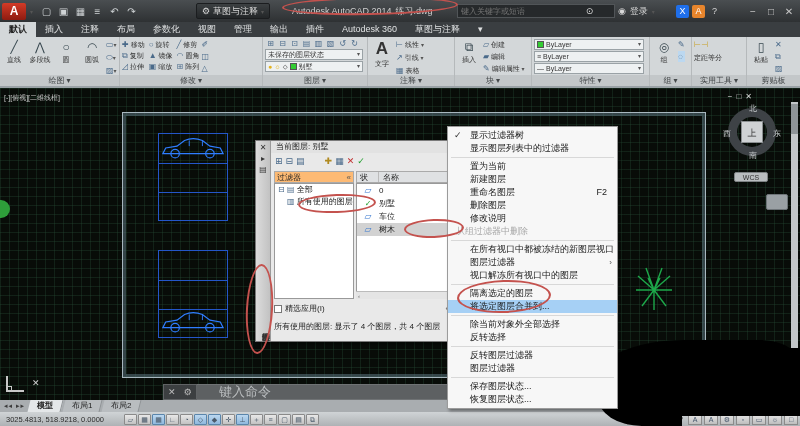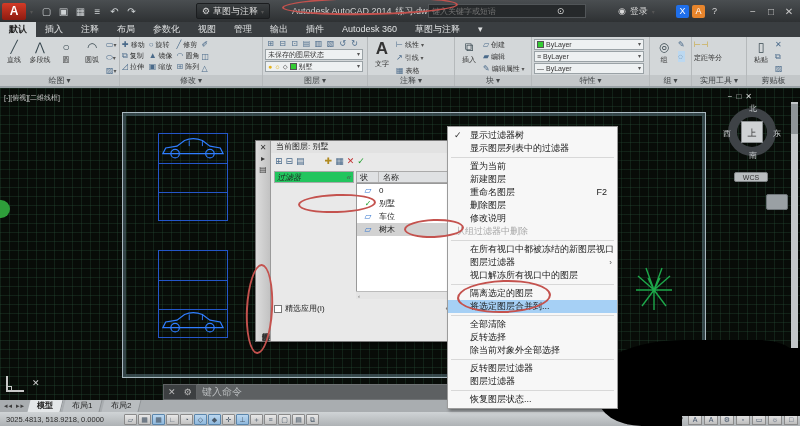--- a/index.html
+++ b/index.html
@@ -10,21 +10,21 @@
   #titlebar { position:absolute; left:0; top:0; width:800px; height:22px;
     background:linear-gradient(#4a4e51,#2e3133); color:#d8d8d8; font-size:9px; }
   .tb-abs { position:absolute; top:0; height:22px; display:flex; align-items:center; gap:4px; }
   #app-btn { left:2px; } 
   #app-logo { width:24px; height:17px; background:linear-gradient(#d33b27,#8e1b10); color:#fff;
     font-weight:bold; font-size:12px; text-align:center; line-height:17px; border-radius:2px; }
   .qat-ico { width:13px; text-align:center; color:#cfd3d5; font-size:10px; }
   #workspace-dd { left:196px; background:linear-gradient(#3c4042,#232628); border:1px solid #1b1d1f;
     border-radius:2px; height:16px; top:3px; padding:0 5px; gap:3px; }
   #title-text { left:292px; color:#cfcfcf; }
-  #search-box { left:428px; top:4px; height:14px; width:158px; background:#26292b;
+  #search-box { left:457px; top:4px; height:14px; width:158px; background:#26292b;
     border:1px solid #515558; display:flex; align-items:center; padding:0 3px; }
   #search-box input { background:transparent; border:0; outline:none; color:#9a9a9a;
     font-size:8px; width:118px; font-family:inherit; }
   .tb-mini { width:13px; height:13px; line-height:13px; text-align:center; font-size:9px; }
   #badge-x { background:#1f6feb; color:#fff; border-radius:2px; }
   #badge-a { background:#e8852c; color:#fff; border-radius:2px; }
   #win-ctrl { right:2px; gap:0; }
   .wbtn { width:18px; text-align:center; font-size:10px; color:#c8c8c8; }
 
   
@@ -92,21 +92,21 @@
   #ucs .ux { position:absolute; left:0; bottom:0; width:18px; height:2px; background:#c8c8c8; }
   #ucs .uy { position:absolute; left:0; bottom:0; width:2px; height:16px; background:#c8c8c8; }
   #ucs .ub { position:absolute; left:0; bottom:0; width:6px; height:6px; border:1px solid #c8c8c8; }
   #crosshair { position:absolute; left:32px; top:290px; color:#d0d0d0; font-size:9px; }
 
   
   #cmdline { position:absolute; left:163px; top:384px; width:442px; height:16px; display:flex; }
   #cmd-left { width:34px; background:#3c3f41; border:1px solid #606365; color:#bbb; font-size:9px;
     display:flex; align-items:center; justify-content:space-around; }
   #cmd-input { flex:1; background:#5d6062; border:1px solid #6f7274; border-left:0; color:#b9bcbe;
-    font-size:10px; line-height:14px; padding-left:5px; }
+    font-size:13px; line-height:14px; padding-left:22px; }
 
   
   #modeltabs { position:absolute; left:0; top:400px; width:800px; height:12px; background:#a9adb0;
     display:flex; align-items:center; font-size:8px; color:#222; }
   #mt-nav { padding:0 4px; letter-spacing:1px; color:#3c3c3c; font-size:7px; }
   .mtab { padding:0 8px; height:12px; line-height:12px; border-right:1px solid #8e9294;
     transform:skewX(-14deg); background:#b9bdc0; margin-right:2px; }
   .mtab span { display:inline-block; transform:skewX(14deg); }
   .mtab.active { background:#e4e7e9; font-weight:bold; }
   #statusbar { position:absolute; left:0; top:412px; width:800px; height:14px;
@@ -137,22 +137,22 @@
   #pal-vtitle { position:absolute; left:3px; bottom:14px; writing-mode:vertical-rl;
     font-size:8px; color:#333; letter-spacing:0; }
   #pal-head { position:absolute; left:15px; top:0; width:190px; height:12px; background:#e2e2e2;
     line-height:12px; padding-left:5px; }
   #pal-toolbar { position:absolute; left:15px; top:12px; width:190px; height:16px;
     display:flex; align-items:center; gap:3px; padding-left:4px; }
   .pt-ico { font-size:9px; color:#4a6a8a; }
   .pt-red { color:#c03030; font-weight:bold; }
   .pt-green { color:#1f9e2c; font-weight:bold; }
   .pt-new { color:#b08a20; }
-  #filt-head { position:absolute; left:18px; top:30px; width:80px; height:12px; background:#22c55e;
-    border:1px solid #aaa; line-height:11px; padding:0 2px; display:flex; justify-content:space-between;font-style:italic; }
+  #filt-head { position:absolute; left:18px; top:30px; width:80px; height:12px; background:#fdba74;
+    border:1px solid #aaa; line-height:11px; padding:0 2px; display:flex; justify-content:space-between; }
   #filt-box { position:absolute; left:18px; top:42px; width:80px; height:116px; background:#fff;
     border:1px solid #999; }
   .tree-row { white-space:nowrap; line-height:12px; padding-left:3px; }
   .tree-child { padding-left:12px; }
   .tnode { color:#4a6a8a; font-size:8px; }
   #list-head { position:absolute; left:100px; top:30px; width:105px; height:12px; background:#dfe1e3;
     border:1px solid #aaa; line-height:11px; display:flex; }
   #list-head .c1 { width:22px; border-right:1px solid #bbb; padding-left:3px; }
   #list-head .c2 { padding-left:4px; }
   #list-box { position:absolute; left:100px; top:42px; width:105px; height:116px; background:#fff;
@@ -542,20 +542,31 @@
     <span class="pt-ico pt-new">✚</span>
     <span class="pt-ico">▦</span>
     <span class="pt-ico pt-red">✕</span>
     <span class="pt-ico pt-green">✓</span>
   </div>
 
   <div id="filt-head">
     <span>过滤器</span>
       <span class="chevrons">«</span>
   </div>
+  <div id="filt-box">
+    <div class="tree-row">
+      <span class="tnode">⊟</span>
+      <span class="tnode">▤</span>
+      <span>全部</span>
+    </div>
+    <div class="tree-row tree-child">
+      <span class="tnode">▥</span>
+      <span>所有使用的图层</span>
+    </div>
+  </div>
 
   <div id="list-head">
     <span class="c1">状</span>
     <span class="c2">名称</span>
   </div>
   <div id="list-box">
     <div class="lrow">
       <span class="st st-layer">▱</span>
       <span>0</span>
     </div>
@@ -573,20 +584,21 @@
     </div>
   </div>
   <div id="list-hscroll">‹</div>
   <div id="list-vscroll"></div>
 
   <div id="invert-row">
     <span id="invert-chk"></span>
     <span>精选应用(I)</span>
     <span class="chevrons" style="margin-left:auto; margin-right:6px">«</span>
   </div>
+  <div id="pal-status">所有使用的图层: 显示了 4 个图层，共 4 个图层</div>
 </div>
 
 <div id="menu">
   <div class="mi">
     <span class="chk">✓</span>
     <span>显示过滤器树</span>
   </div>
   <div class="mi"><span>显示图层列表中的过滤器</span></div>
   <div class="msep"></div>
   <div class="mi"><span>置为当前</span></div>
@@ -602,27 +614,27 @@
   <div class="mi"><span>在所有视口中都被冻结的新图层视口</span></div>
   <div class="mi">
     <span>图层过滤器</span>
     <span class="sub">›</span>
   </div>
   <div class="mi"><span>视口解冻所有视口中的图层</span></div>
   <div class="msep"></div>
   <div class="mi"><span>隔离选定的图层</span></div>
   <div class="mi hl"><span>将选定图层合并到...</span></div>
   <div class="msep"></div>
-  <div class="mi"><span>全部清除</span></div>
+  <div class="mi"><span>除当前对象外全部选择</span></div>
   <div class="mi"><span>反转选择</span></div>
-  <div class="mi"><span>除当前对象外全部选择</span></div>
   <div class="msep"></div>
   <div class="mi"><span>反转图层过滤器</span></div>
   <div class="mi"><span>图层过滤器</span></div>
   <div class="msep"></div>
+  <div class="mi"><span>保存图层状态...</span></div>
   <div class="mi"><span>恢复图层状态...</span></div>
 </div>
 
 <div class="red-ellipse" id="ann-title"></div>
 <div class="red-ellipse" id="ann-tree"></div>
 <div class="red-ellipse" id="ann-layer"></div>
 <div class="red-ellipse" id="ann-strip"></div>
 <div class="red-ellipse" id="ann-menu"></div>
 
 </body></html>

